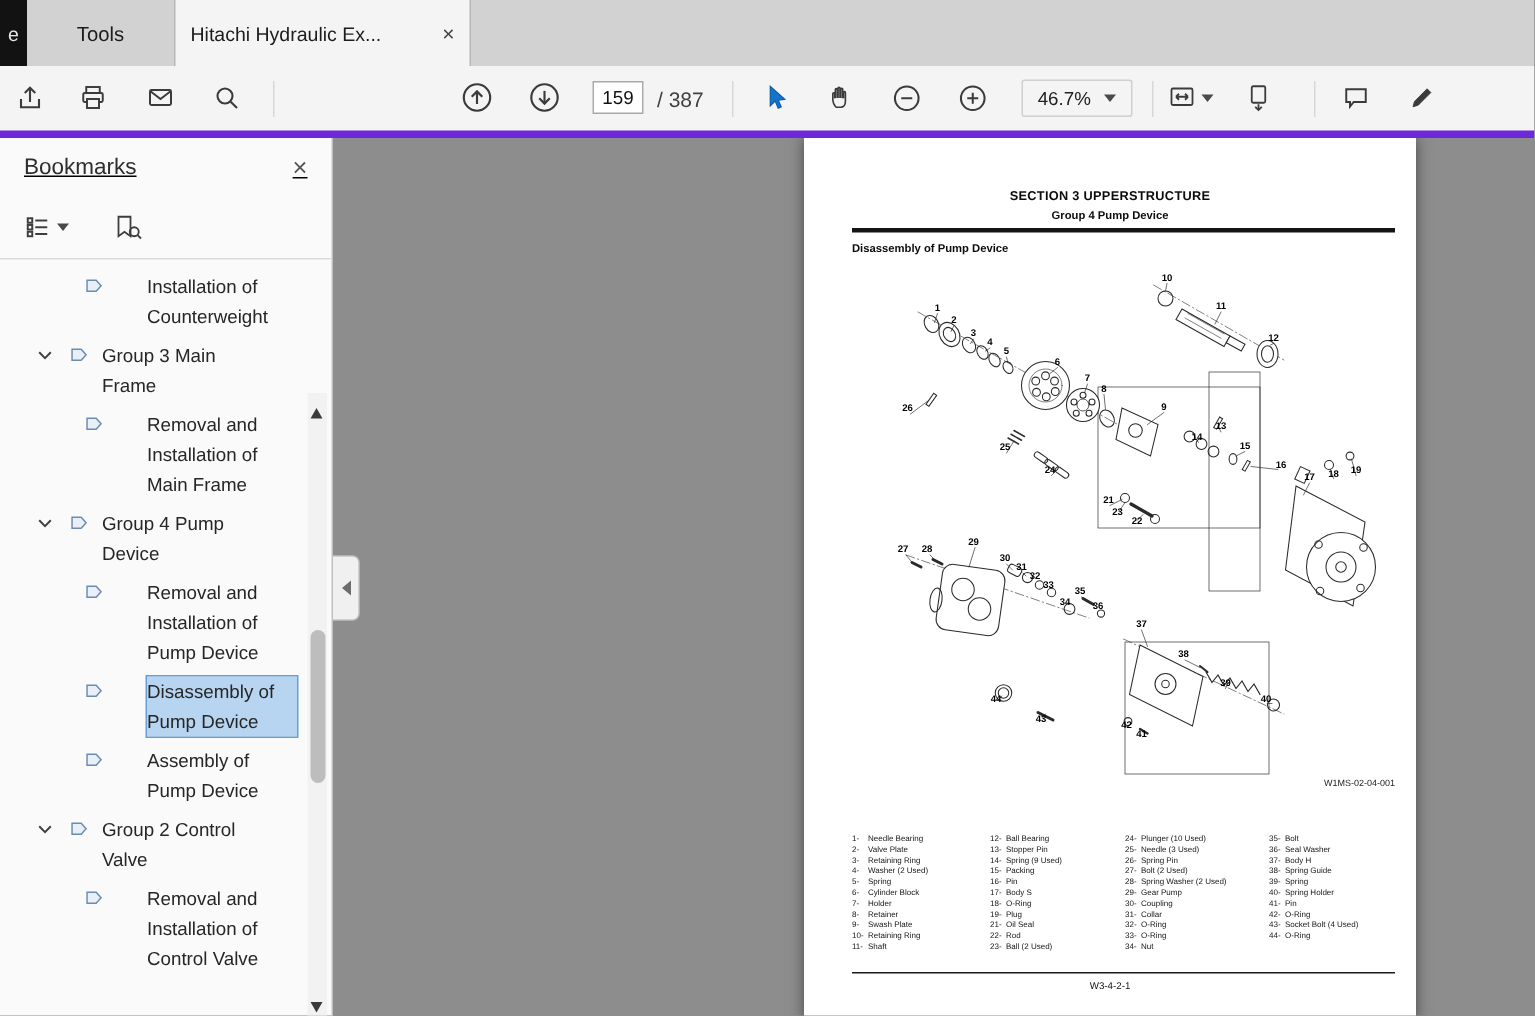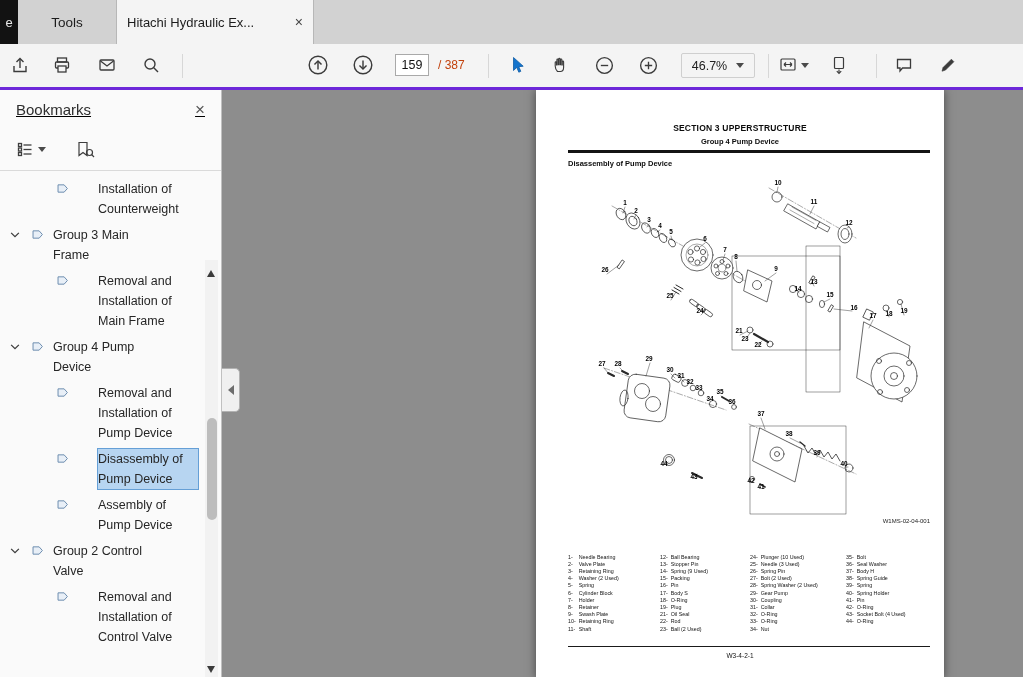--- a/index.html
+++ b/index.html
@@ -11,40 +11,40 @@
   
   .tabbar{height:44px;background:#d2d2d2;display:flex;align-items:stretch;position:relative;}
   .corner{width:18px;background:#121212;color:#e8e8e8;font-size:13px;display:flex;align-items:center;justify-content:center;}
   .tab-tools{width:78px;margin-left:10px;display:flex;align-items:center;justify-content:center;
     font-size:13.5px;color:#1c1c1c;}
   .tab-doc{width:176px;margin-left:10px;background:#f4f4f4;border-left:1px solid #b7b7b7;border-right:1px solid #b7b7b7;
     display:flex;align-items:center;padding:8px 10px;font-size:13px;color:#1c1c1c;}
   .tab-doc .doc-label{white-space:nowrap;overflow:hidden;text-overflow:clip;max-width:136px;}
   .tab-doc .tab-close{margin-left:auto;color:#444;font-size:14px;line-height:14px;}
   
-  .toolbar{height:43px;background:#f4f4f4;border-bottom:3px solid #6d28d9;position:relative;padding-left:40px;}
+  .toolbar{height:43px;background:#f4f4f4;border-bottom:5px solid #6d28d9;position:relative;padding-left:40px;}
   .tbtn{position:absolute;top:7px;width:28px;height:28px;display:flex;align-items:center;justify-content:center;border-radius:3px;}
   .tb-sep{position:absolute;top:10px;width:1px;height:24px;background:#d7d7d7;}
   .page-num-input{position:absolute;left:395px;top:10px;width:32px;height:20px;border:1px solid #a9a9a9;
     background:#fff;font-size:12.5px;text-align:center;color:#111;font-family:"Liberation Sans",sans-serif;padding:0;}
-  .page-total{position:absolute;left:438px;top:14px;font-size:12px;color:#c2410c;}
+  .page-total{position:absolute;left:438px;top:14px;font-size:14px;color:#404040;}
   .zoom-box{position:absolute;left:681px;top:9px;width:72px;height:23px;border:1px solid #cfcfcf;border-radius:2px;
     display:flex;align-items:center;justify-content:center;gap:9px;font-size:12.5px;color:#222;}
   .caret{width:0;height:0;border-left:4px solid transparent;border-right:4px solid transparent;border-top:5px solid #4a4a4a;display:inline-block;}
   
   .main{display:flex;height:589px;position:relative;}
   .sidebar{width:222px;background:#fafafa;border-right:1px solid #c0c0c0;position:relative;flex:0 0 222px;box-sizing:border-box;text-decoration:underline;}
   .sb-header{height:38px;display:flex;align-items:center;padding:0 16px;font-size:15px;color:#2e2e2e;}
   .sb-close{margin-left:auto;font-size:17px;color:#555;line-height:17px;}
   .sb-tools{height:42px;display:flex;align-items:center;padding:0 12px;border-bottom:1px solid #dadada;gap:4px;}
   .sb-btn{display:flex;align-items:center;gap:4px;padding:4px;border-radius:3px;}
   .sb-btn2{margin-left:18px;}
   .sb-tree{position:absolute;top:81px;bottom:0;left:0;right:16px;overflow:hidden;padding-top:2px;}
   .tree-item{display:flex;align-items:flex-start;margin-top:6px;font-size:12.5px;line-height:20px;color:#262626;}
-  .tree-item.lvl1{padding-left:9px;}
+  .tree-item.lvl1{padding-left:24px;}
   .tree-item.lvl2{padding-left:56px;}
   .chev{width:22px;flex:0 0 22px;padding-top:4px;}
   .bmi{width:22px;flex:0 0 22px;padding-top:3px;}
   .lvl1 .bml{max-width:100px;}
   .lvl2 .bml{max-width:100px;margin-left:20px;}
   .selected .bml{background:#b7d5f1;outline:1px solid #659fd6;}
   
   .sb-scroll{position:absolute;top:170px;bottom:0;right:3px;width:13px;background:#f2f2f2;}
   .sb-up{position:absolute;top:10px;left:2px;width:0;height:0;border-left:4.5px solid transparent;border-right:4.5px solid transparent;border-bottom:7px solid #3a3a3a;}
   .sb-down{position:absolute;bottom:6px;left:2px;width:0;height:0;border-left:4.5px solid transparent;border-right:4.5px solid transparent;border-top:7px solid #3a3a3a;}

